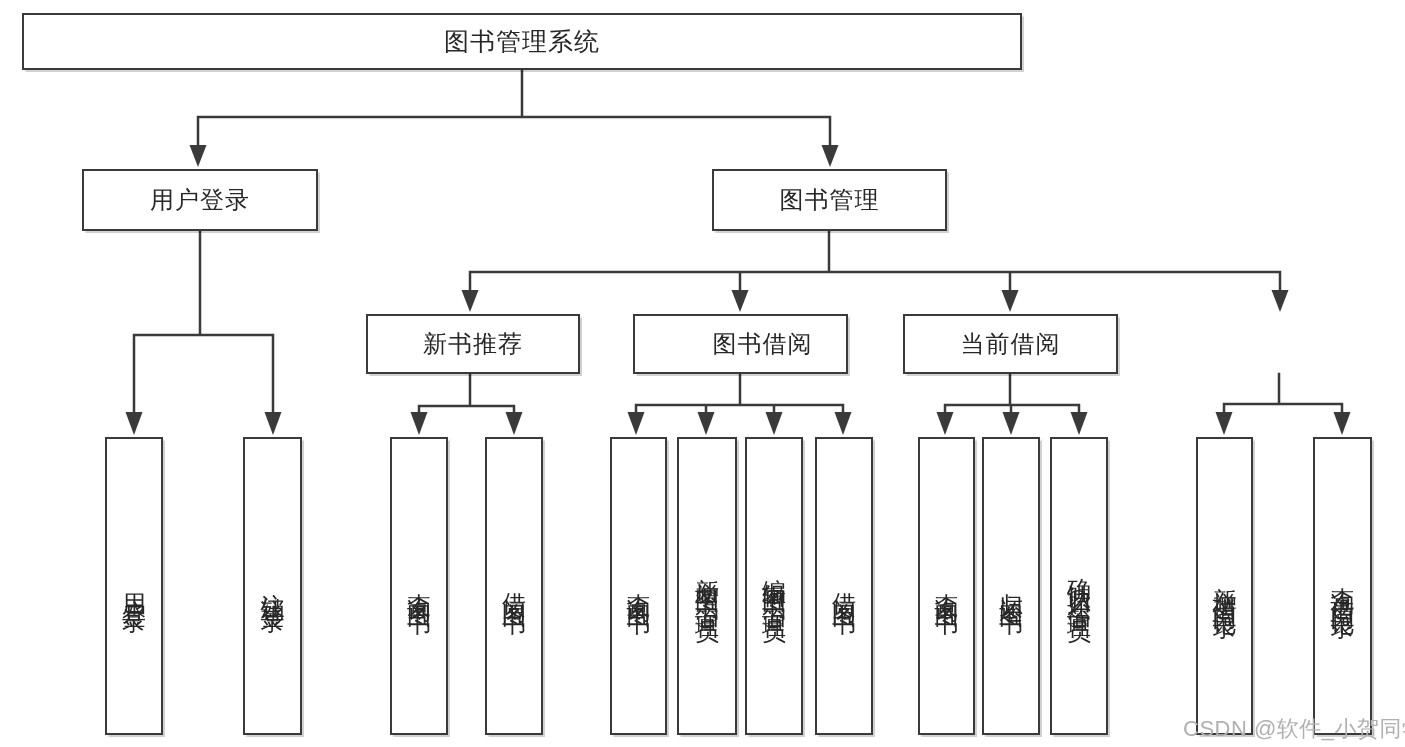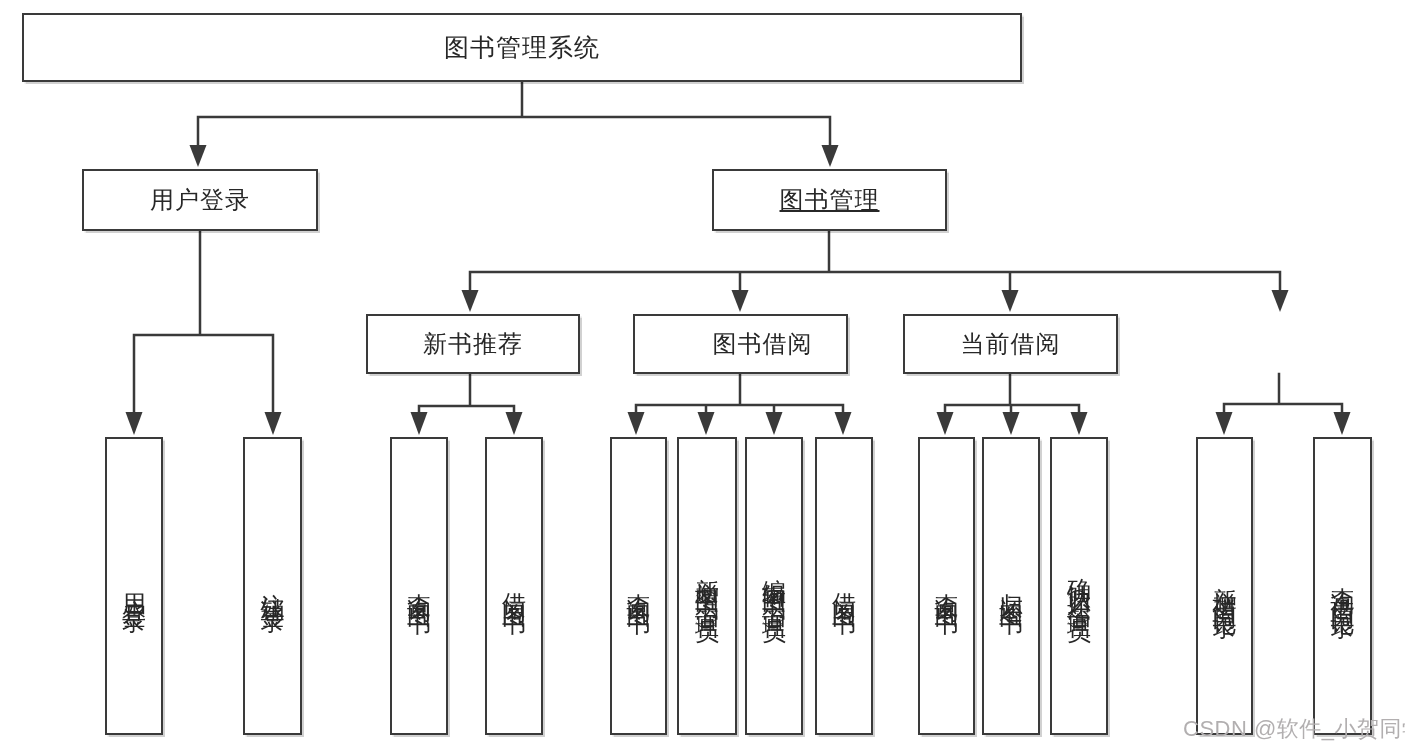--- a/index.html
+++ b/index.html
@@ -86,28 +86,28 @@
     <path d="M1010 374 V405 M945 405 H1079 M945 405 V413 M1011 405 V413 M1079 405 V413"></path>
     <polygon points="936.5,412 953.5,412 945,435"></polygon>
     <polygon points="1002.5,412 1019.5,412 1011,435"></polygon>
     <polygon points="1070.5,412 1087.5,412 1079,435"></polygon>
 
     <path d="M1279 374 V404 M1224 404 H1342 M1224 404 V413 M1342 404 V413"></path>
     <polygon points="1215.5,412 1232.5,412 1224,435"></polygon>
     <polygon points="1333.5,412 1350.5,412 1342,435"></polygon>
   </svg>
 
-  <div class="box" style="left:22px; top:13px; width:1000px; height:69px;">
+  <div class="box" style="left:22px; top:13px; width:1000px; height:57px;">
     <span class="root-label">图书管理系统</span>
   </div>
 
   <div class="box" style="left:82px; top:169px; width:236px; height:62px;">
     <span class="h-label">用户登录</span>
   </div>
-  <div class="box" style="left:712px; top:169px; width:235px; height:62px;text-decoration:underline;">
+  <div class="box" style="left:712px; top:169px; width:235px; height:62px;">
     <span class="h-label">图书管理</span>
   </div>
 
   <div class="box" style="left:366px; top:314px; width:214px; height:60px;">
     <span class="h-label">新书推荐</span>
   </div>
   <div class="box" style="left:633px; top:314px; width:215px; height:60px;padding-left:44px;">
     <span class="h-label">图书借阅</span>
   </div>
   <div class="box" style="left:903px; top:314px; width:215px; height:60px;">

